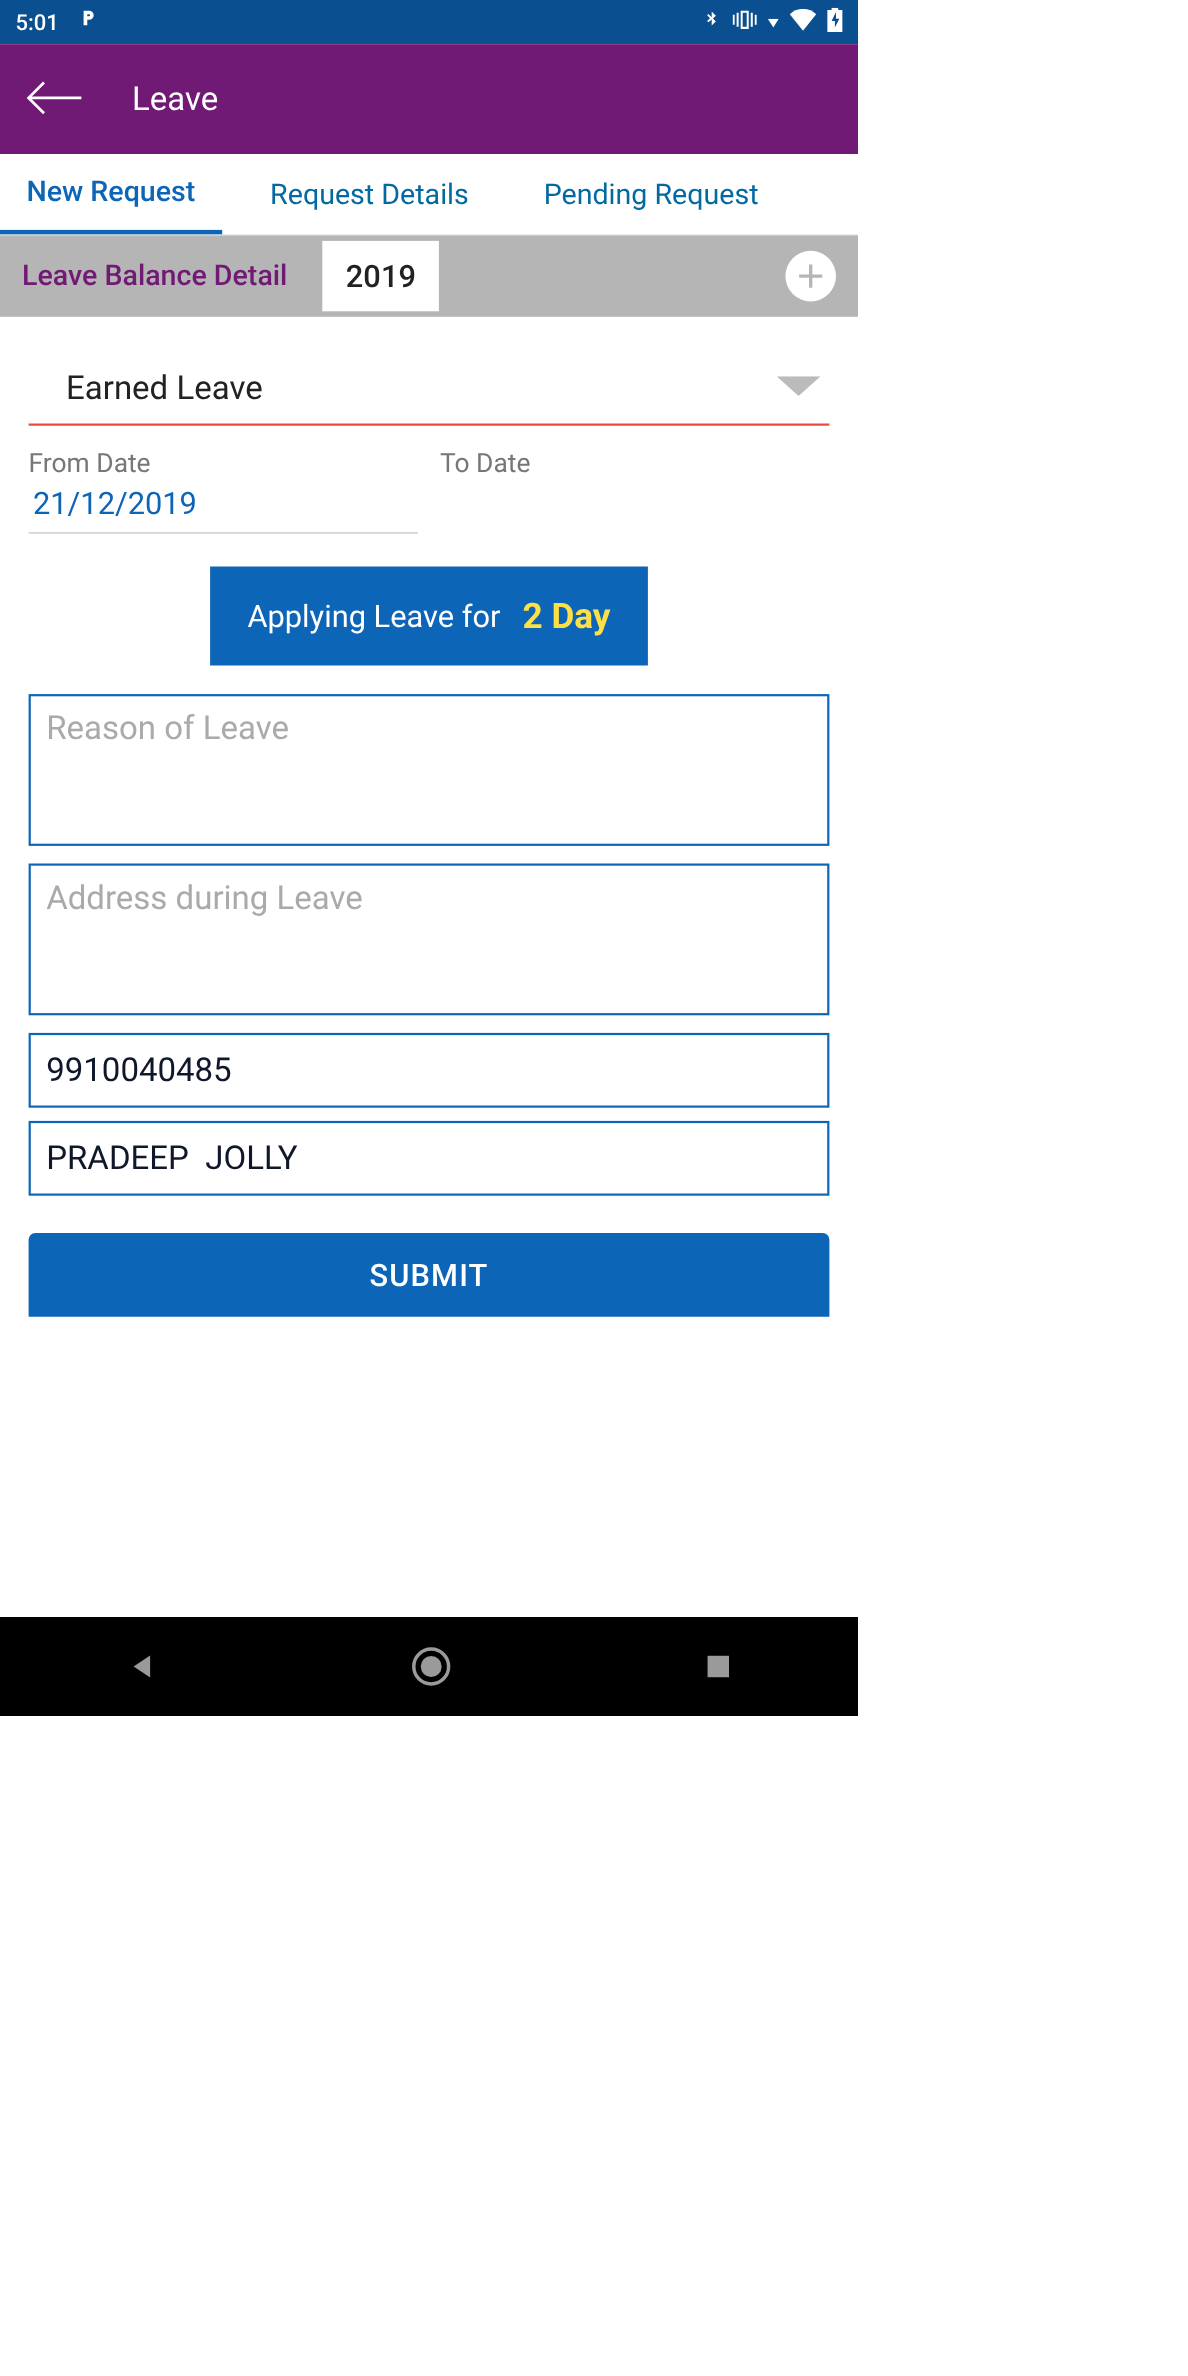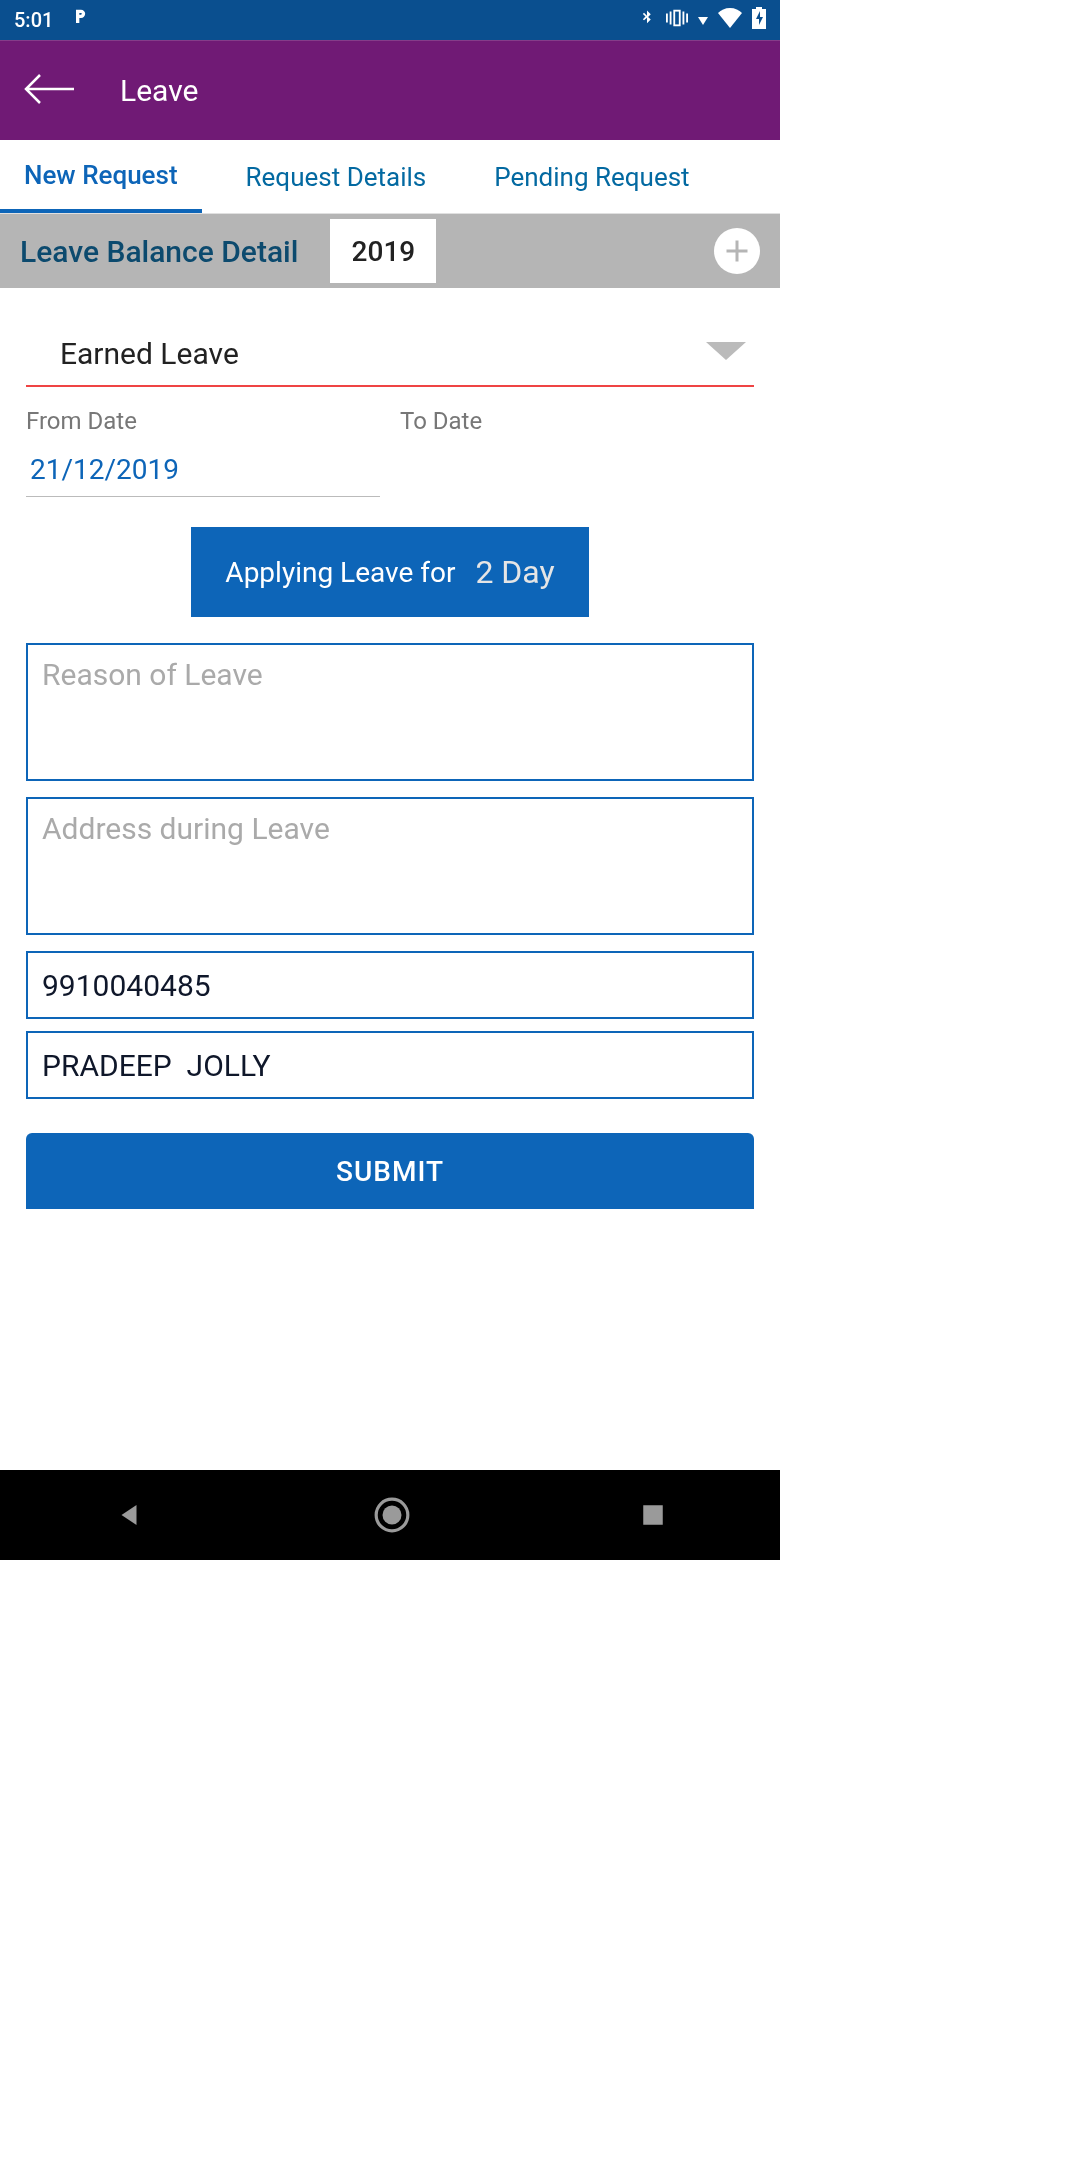--- a/index.html
+++ b/index.html
@@ -60,21 +60,21 @@
     .tab:nth-child(2) { margin-left: 20px; }
     .tab:nth-child(3) { margin-left: 20px; }
     .balance-bar {
       height: 74px;
       background: #b5b5b5;
       display: flex;
       align-items: center;
       padding: 0 20px;
       gap: 20px;
     }
-    .balance-label { color: #0c4a6e; font-size: 30px; font-weight: 500; }
+    .balance-label { color: #701a75; font-size: 26px; font-weight: 500; }
     .year-box {
       background: #fff;
       color: #222;
       width: 106px;
       height: 64px;
       display: flex;
       align-items: center;
       justify-content: center;
       font-size: 28px;
       font-weight: 500;
@@ -97,38 +97,38 @@
       border-bottom: 2px solid #ef4444;
       padding: 14px 8px;
       display: flex;
       align-items: center;
       justify-content: space-between;
     }
     .leave-type-label { font-size: 30px; color: #222; padding-left: 26px; }
     .chevron-down { color: #bbb; }
     .date-row { display: flex; gap: 20px; margin-top: 20px; }
     .date-col { flex: 1; }
-    .date-label { font-size: 24px; color: #777; margin-bottom: 12px; }
+    .date-label { font-size: 24px; color: #777; margin-bottom: 0; }
     .date-value {
       font-size: 28px;
       color: #0d65b8;
       padding: 6px 4px 10px;
       border-bottom: 1px solid #bbb;
     }
     .applying-box {
       background: #0d65b8;
       margin: 30px auto 26px;
       padding: 26px 34px;
       display: flex;
       align-items: center;
       gap: 20px;
       width: fit-content;
     }
     .applying-label { color: #fff; font-size: 28px; }
-    .applying-days { color: #e5e5e5; font-size: 32px; font-weight: 400; }
+    .applying-days { color: #fde047; font-size: 32px; font-weight: 700; }
     .input-box {
       border: 2px solid #0d65b8;
       margin-bottom: 12px;
       padding: 12px 14px;
       font-size: 30px;
       color: #0f172a;
       width: 100%;
       font-family: inherit;
       outline: none;
       resize: none;

